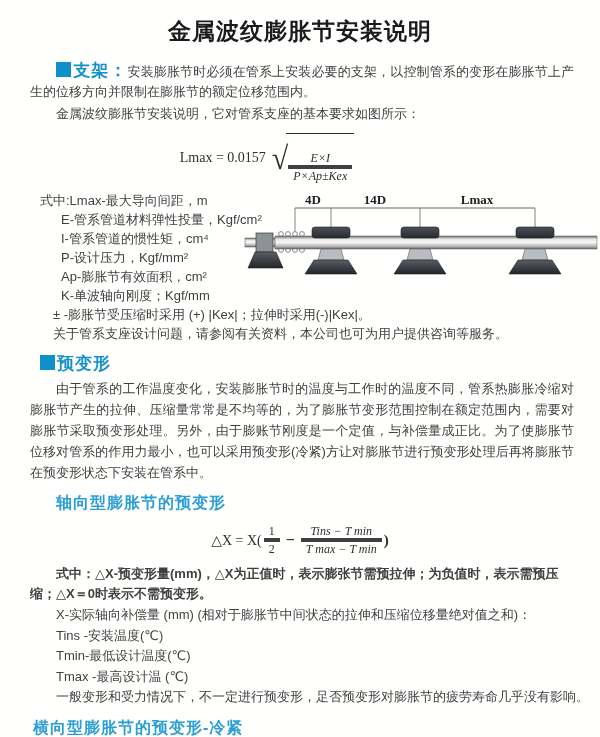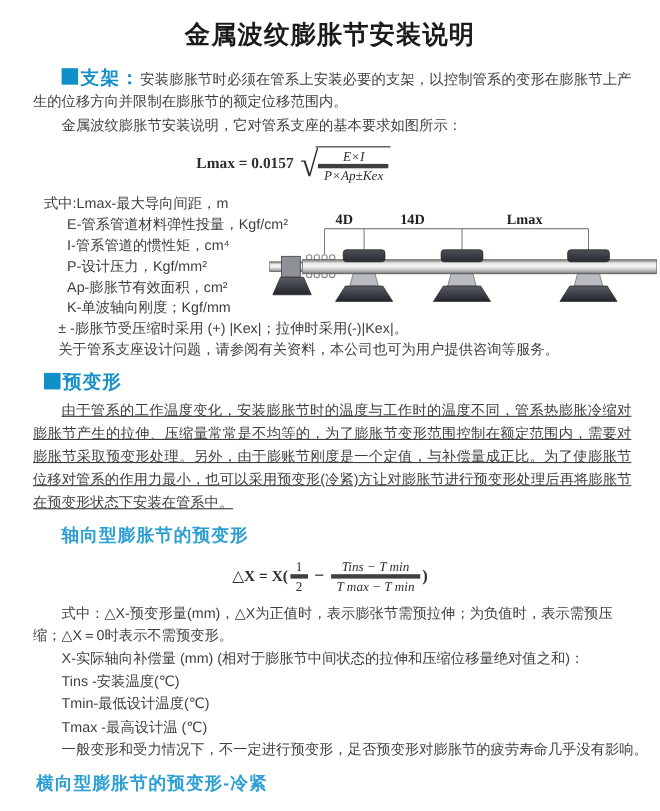--- a/index.html
+++ b/index.html
@@ -34,28 +34,28 @@
   .indent{text-indent:26px;}
   .para2{margin:2px 26px 0 30px;}
 
   
   .formula{
     font-family:"Liberation Serif","DejaVu Serif",serif;
     color:#2e2e2e;
     display:flex;align-items:center;justify-content:center;
   }
   .f1{margin:9px 0 7px 0;transform:translateX(-33px);}
-  .f-bold{font-weight:bold;font-size:14px;}
+  .f-bold{font-weight:normal;font-size:14px;}
   .sqrt-sign{
     font-size:30px;font-weight:normal;line-height:26px;
     margin-left:6px;transform:scaleY(1.08);
   }
   .sqrt-body{
     display:inline-block;border-top:1.5px solid #2e2e2e;
-    margin-left:-2px;padding:1px 2px 0 2px;
+    margin-left:-2px;padding:17px 2px 0 2px;
   }
   .frac{
     display:inline-flex;flex-direction:column;align-items:center;
     font-size:12px;line-height:14px;vertical-align:middle;
   }
   .frac .den{border-top:4px solid #404040;}
   .frac .num,.frac .den{padding:0 5px;}
   .it{font-style:italic;}
   .f2{margin:10px 0 6px 0;}
   .f2 .paren{font-size:15px;font-weight:bold;}
@@ -67,28 +67,27 @@
   .defs .item{padding-left:21px;}
   .defs .flush{padding-left:13px;}
 
   
   .diagram{position:absolute;left:243px;top:190px;width:357px;height:102px;}
 
   .predeform-head{margin:9px 0 3px 40px;}
   .pre-para{
     margin:2px 26px 0 30px;text-align:justify;
     line-height:21px;
-    text-decoration:underline;
   }
   .subhead{
     color:#2b9fd4;font-size:16px;font-weight:bold;
     letter-spacing:1px;margin:10px 0 2px 56px;
   }
   .subhead2{margin:10px 0 0 33px;}
-  .note-main{margin:8px 28px 0 30px;line-height:20px;}
+  .note-main{margin:8px 28px 0 30px;line-height:20px;font-weight:bold;}
   .note-items{margin:1px 0 0 56px;font-size:13px;line-height:20.5px;}
 </style>
 </head>
 <body>
 
 <div class="page">
 
   <h1 class="title">金属波纹膨胀节安装说明</h1>
 
   <p class="body-text para1 indent"><span class="sec-head-inline"><span class="sq"></span><span>支架：</span></span><span>安装膨胀节时必须在管系上安装必要的支架，以控制管系的变形在膨胀节上产生的位移方向并限制在膨胀节的额定位移范围内。</span></p>

